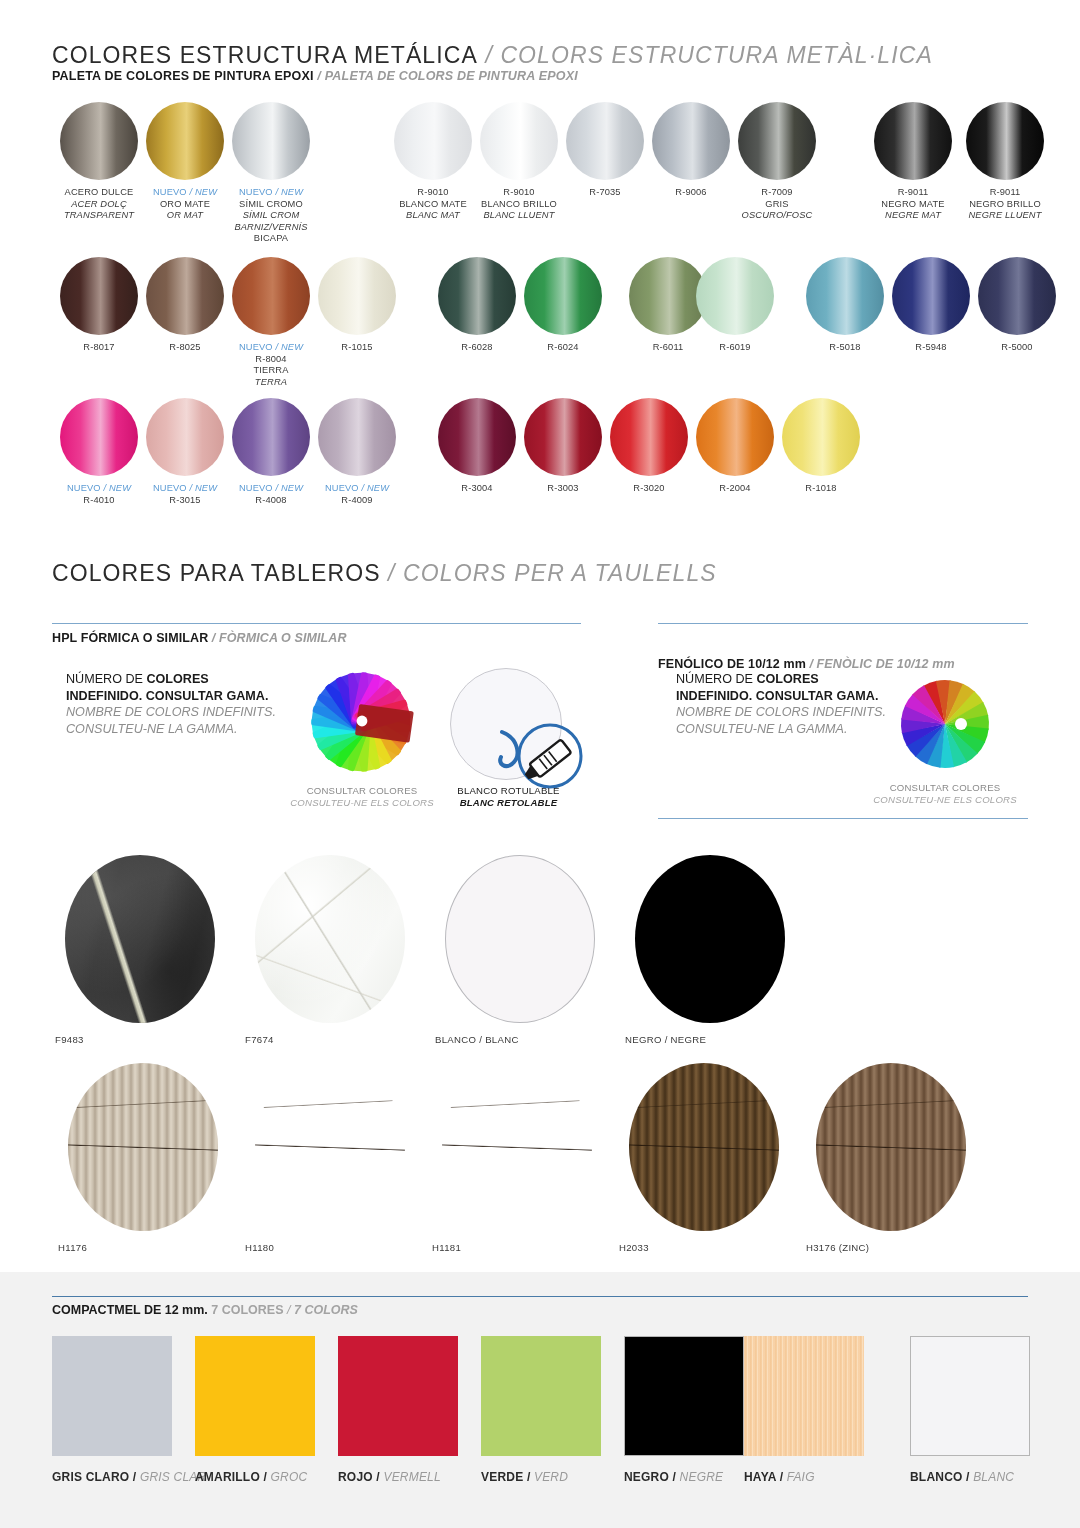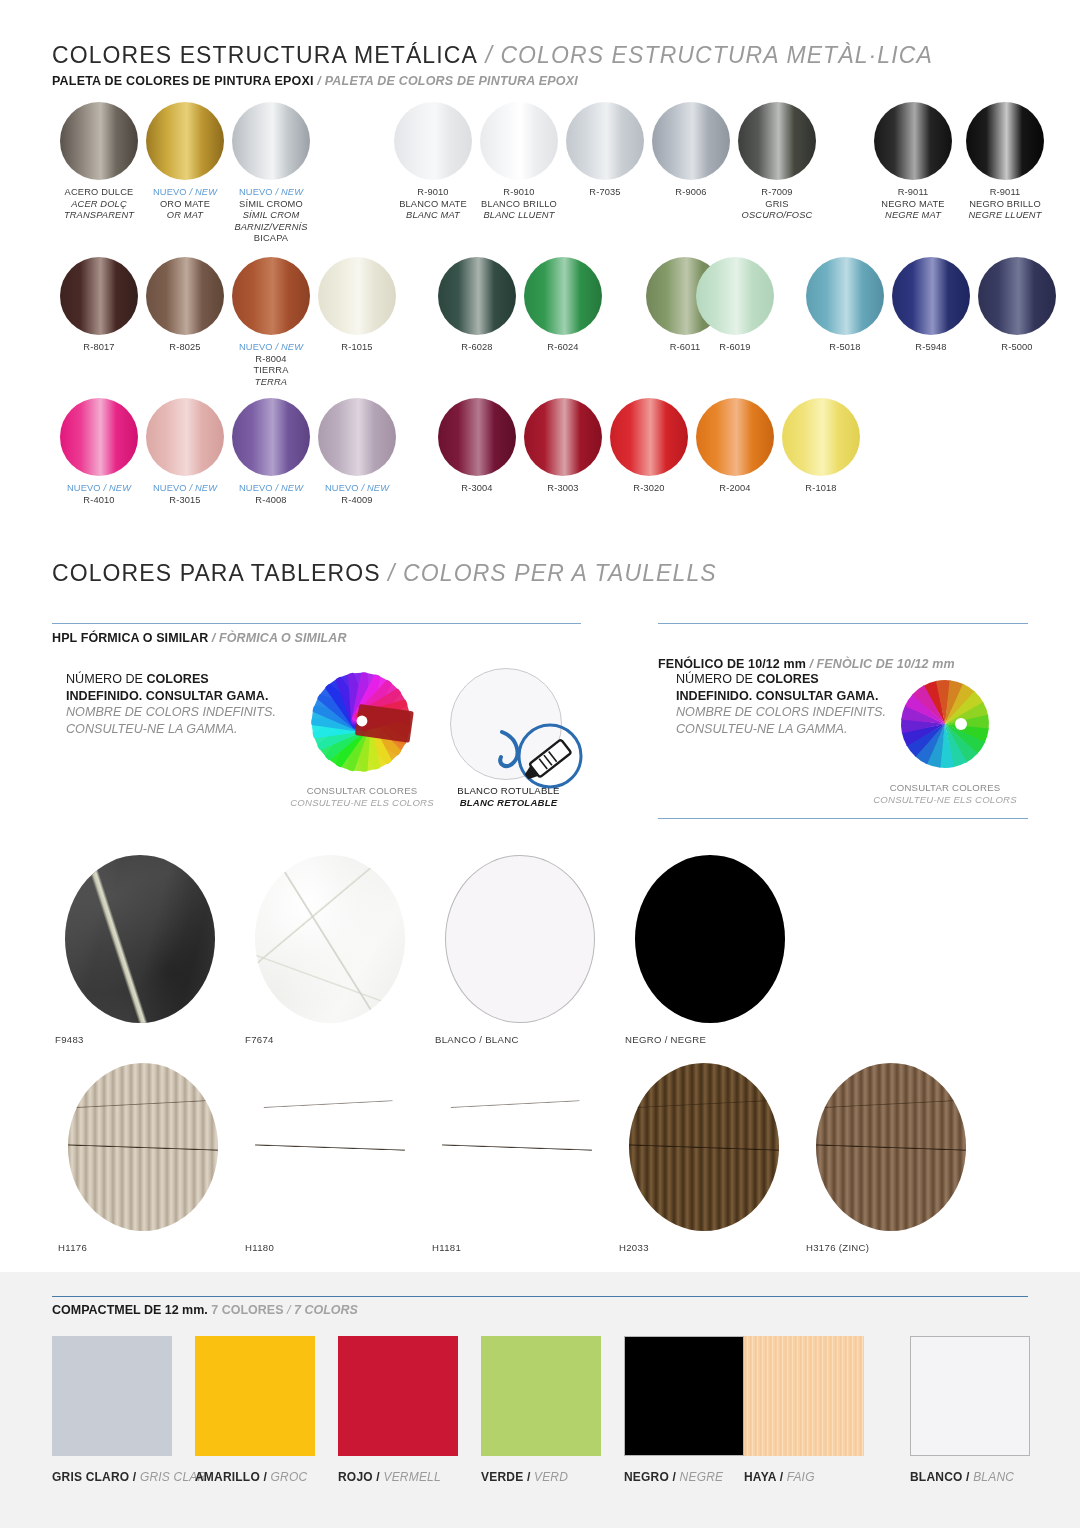--- a/index.html
+++ b/index.html
@@ -23,21 +23,20 @@
   }
   .sec-title .ca {
     font-style: italic;
     color: #9a9a9a;
     font-weight: 300;
   }
   .sec-sub {
     font-size: 12.5px;
     font-weight: bold;
     letter-spacing: .2px;
-    margin-top: 5px;
     color: #1a1a1a;
     white-space: nowrap;
   }
   .sec-sub .ca { font-style: italic; color: #9a9a9a; }
 
   
   .sw-wrap { position: absolute; text-align: center; }
   .circle {
     width: 78px; height: 78px;
     border-radius: 50%;
@@ -239,21 +238,21 @@
         <div class="cap">
           <div>R-6028</div>
         </div>
       </div>
       <div class="sw-wrap" style="left: 515px; top: 257px; width: 96px;">
         <div class="circle" style="background: linear-gradient(90deg, rgb(42, 138, 70) 0%, rgb(51, 154, 80) 26%, rgb(159, 208, 176) 52%, rgb(46, 145, 73) 72%, rgb(36, 120, 60) 100%);"></div>
         <div class="cap">
           <div>R-6024</div>
         </div>
       </div>
-      <div class="sw-wrap" style="left: 637px; top: 257px; width: 96px;">
+      <div class="sw-wrap" style="left: 620px; top: 257px; width: 96px;">
         <div class="circle" style="background: linear-gradient(90deg, rgb(115, 135, 90) 0%, rgb(132, 154, 104) 26%, rgb(189, 199, 171) 52%, rgb(122, 143, 95) 72%, rgb(104, 122, 80) 100%);"></div>
         <div class="cap">
           <div>R-6011</div>
         </div>
       </div>
       <div class="sw-wrap" style="left: 687px; top: 257px; width: 96px;">
         <div class="circle" style="background: linear-gradient(90deg, rgb(182, 216, 191) 0%, rgb(198, 227, 205) 26%, rgb(228, 242, 231) 52%, rgb(189, 220, 196) 72%, rgb(174, 210, 184) 100%);"></div>
         <div class="cap">
           <div>R-6019</div>
         </div>

